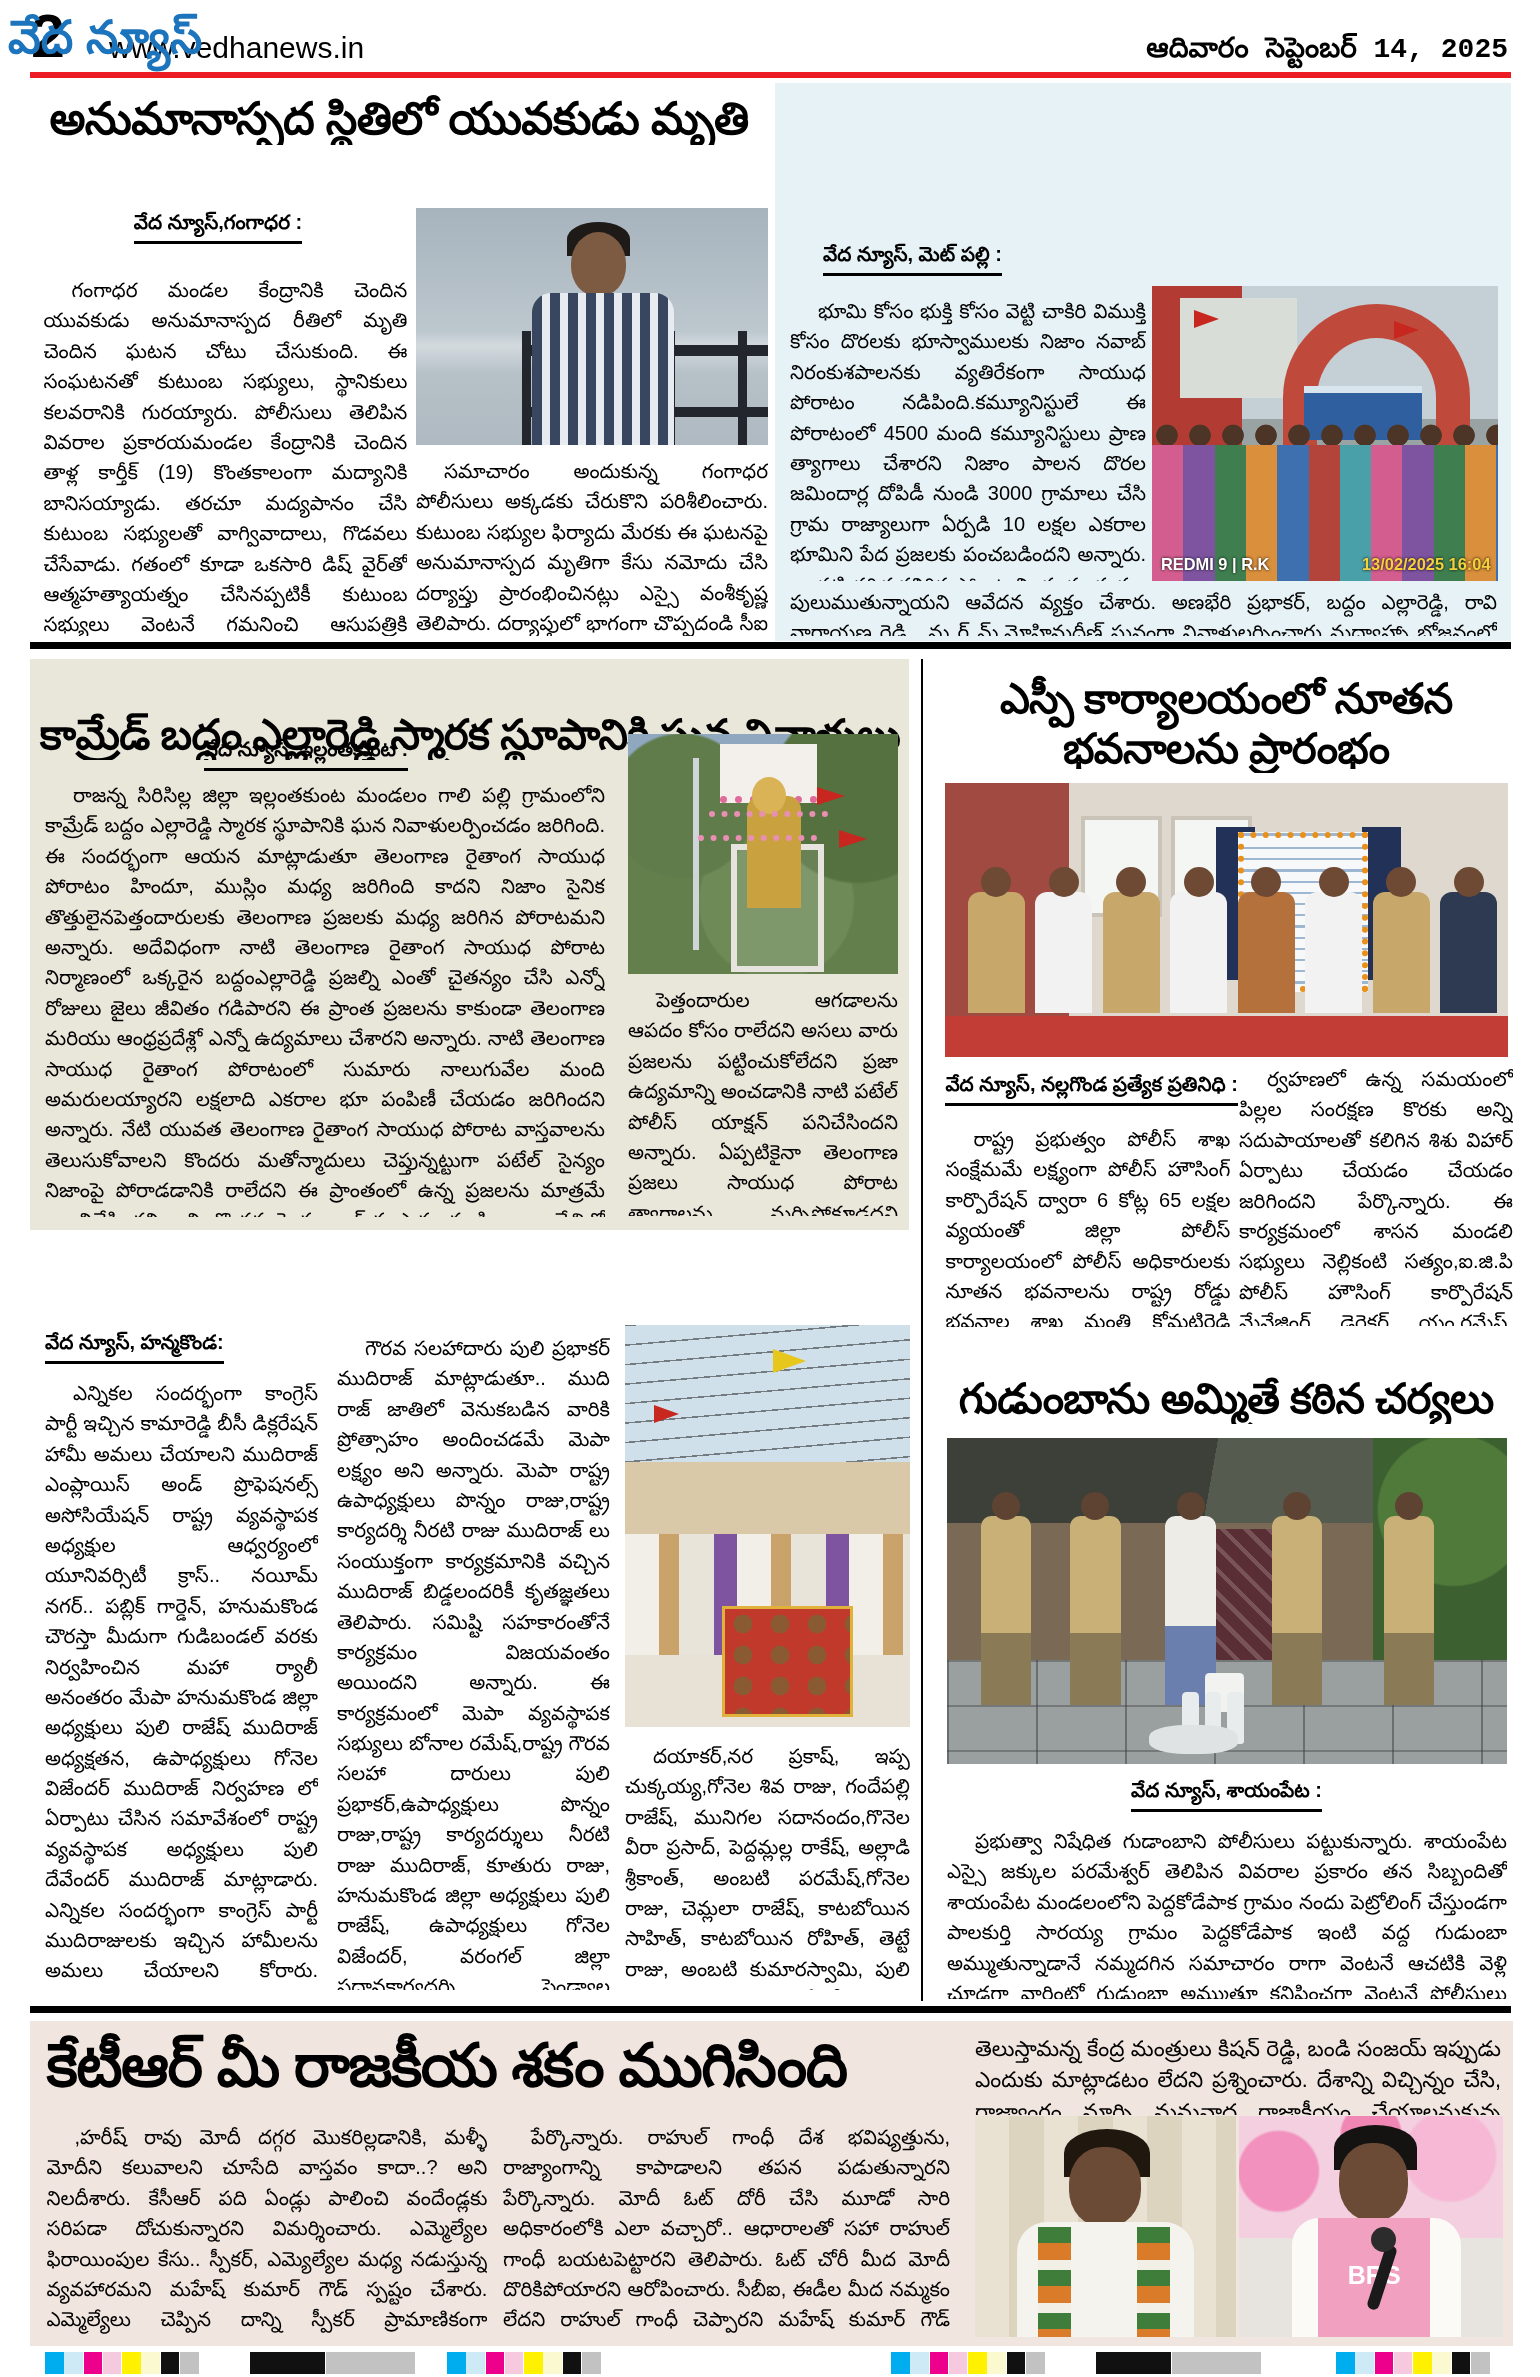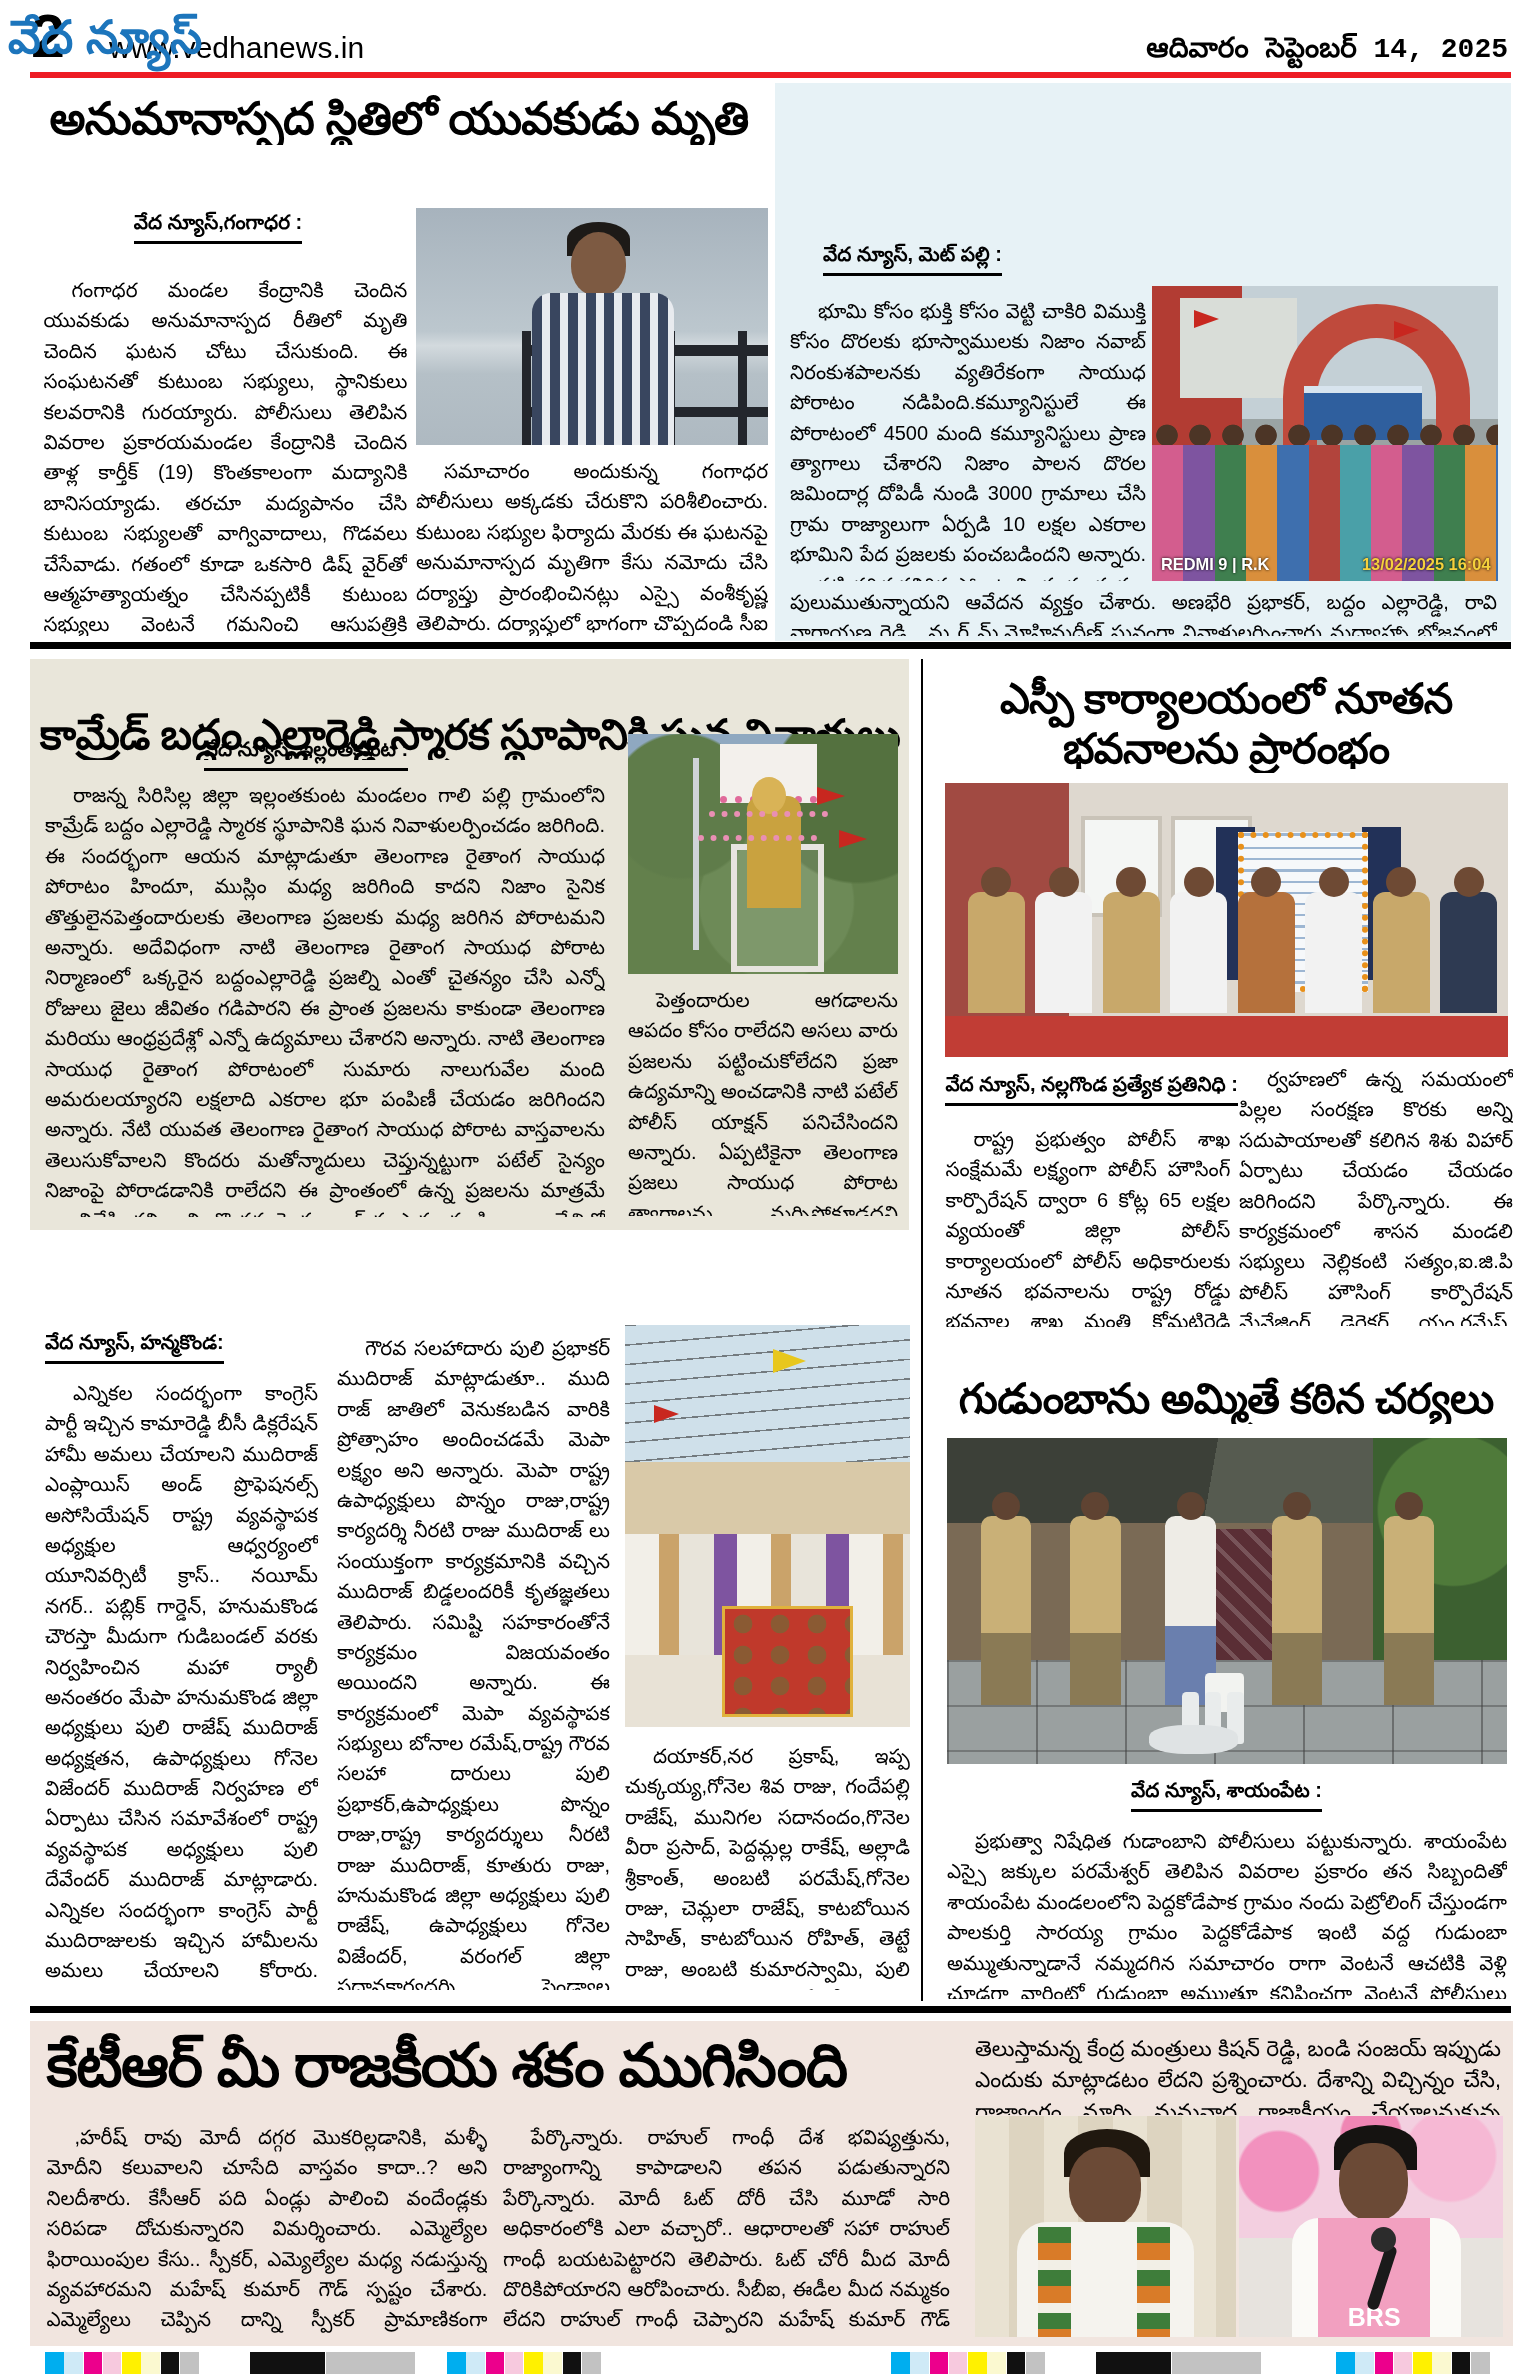--- a/index.html
+++ b/index.html
@@ -144,21 +144,21 @@
   .p7a-body{left:16%;top:48%;width:68%;height:52%;border-radius:30px 30px 0 0;background:#f5f3ee;}
   .p7a-scarf{top:50%;width:33px;height:50%;background:repeating-linear-gradient(#3e7d3a 0 16.4px,#d97b28 16.4px 33px,#f2efe6 33px 43px);}
   #photo7b{left:264px;top:0;width:264px;height:221px;
      background:radial-gradient(circle at 15% 25%,#f291be 0 14%,rgba(0,0,0,0) 15%),
         radial-gradient(circle at 80% 18%,#f6b8d4 0 16%,rgba(0,0,0,0) 17%),
         radial-gradient(circle at 50% 8%,#ef86b4 0 12%,rgba(0,0,0,0) 13%),
         linear-gradient(#f3cfe0 0 55%,#e7e3de 55% 100%);}
   .p7b-hair{left:36%;top:4%;width:83px;height:45px;border-radius:50% 50% 0 0;background:#151311;}
   .p7b-head{left:38%;top:12%;width:69px;height:78px;border-radius:46%;background:#6b4a36;}
   .p7b-body{left:20%;top:46%;width:64%;height:54%;border-radius:27px 27px 0 0;background:#fbfaf7;}
-  .p7b-scarf{left:30%;top:46%;width:112px;height:54%;background:#f2a0c0;display:flex;align-items:flex-end;justify-content:center;
+  .p7b-scarf{left:30%;top:46%;width:112px;height:54%;background:#f2a0c0;display:flex;align-items:center;justify-content:center;
      color:#fff;font-weight:800;font-size:25px;padding-bottom:4.5px;box-sizing:border-box;}
   .p7b-mic{left:52%;top:58%;width:12px;height:67px;background:#1a1a1a;border-radius:6px;transform:rotate(18deg);}
   .p7b-michead{left:50%;top:50%;width:25px;height:25px;border-radius:50%;background:#2c2c2c;}
   
   #bars{left:30px;top:2352px;width:1483px;height:22.4px;}
   .sq{width:18.6px;height:22.4px;display:inline-block;margin-right:0.7px;}
   .barset{display:flex;}
   .longbar{height:22.4px;}
 </style>
 </head>

